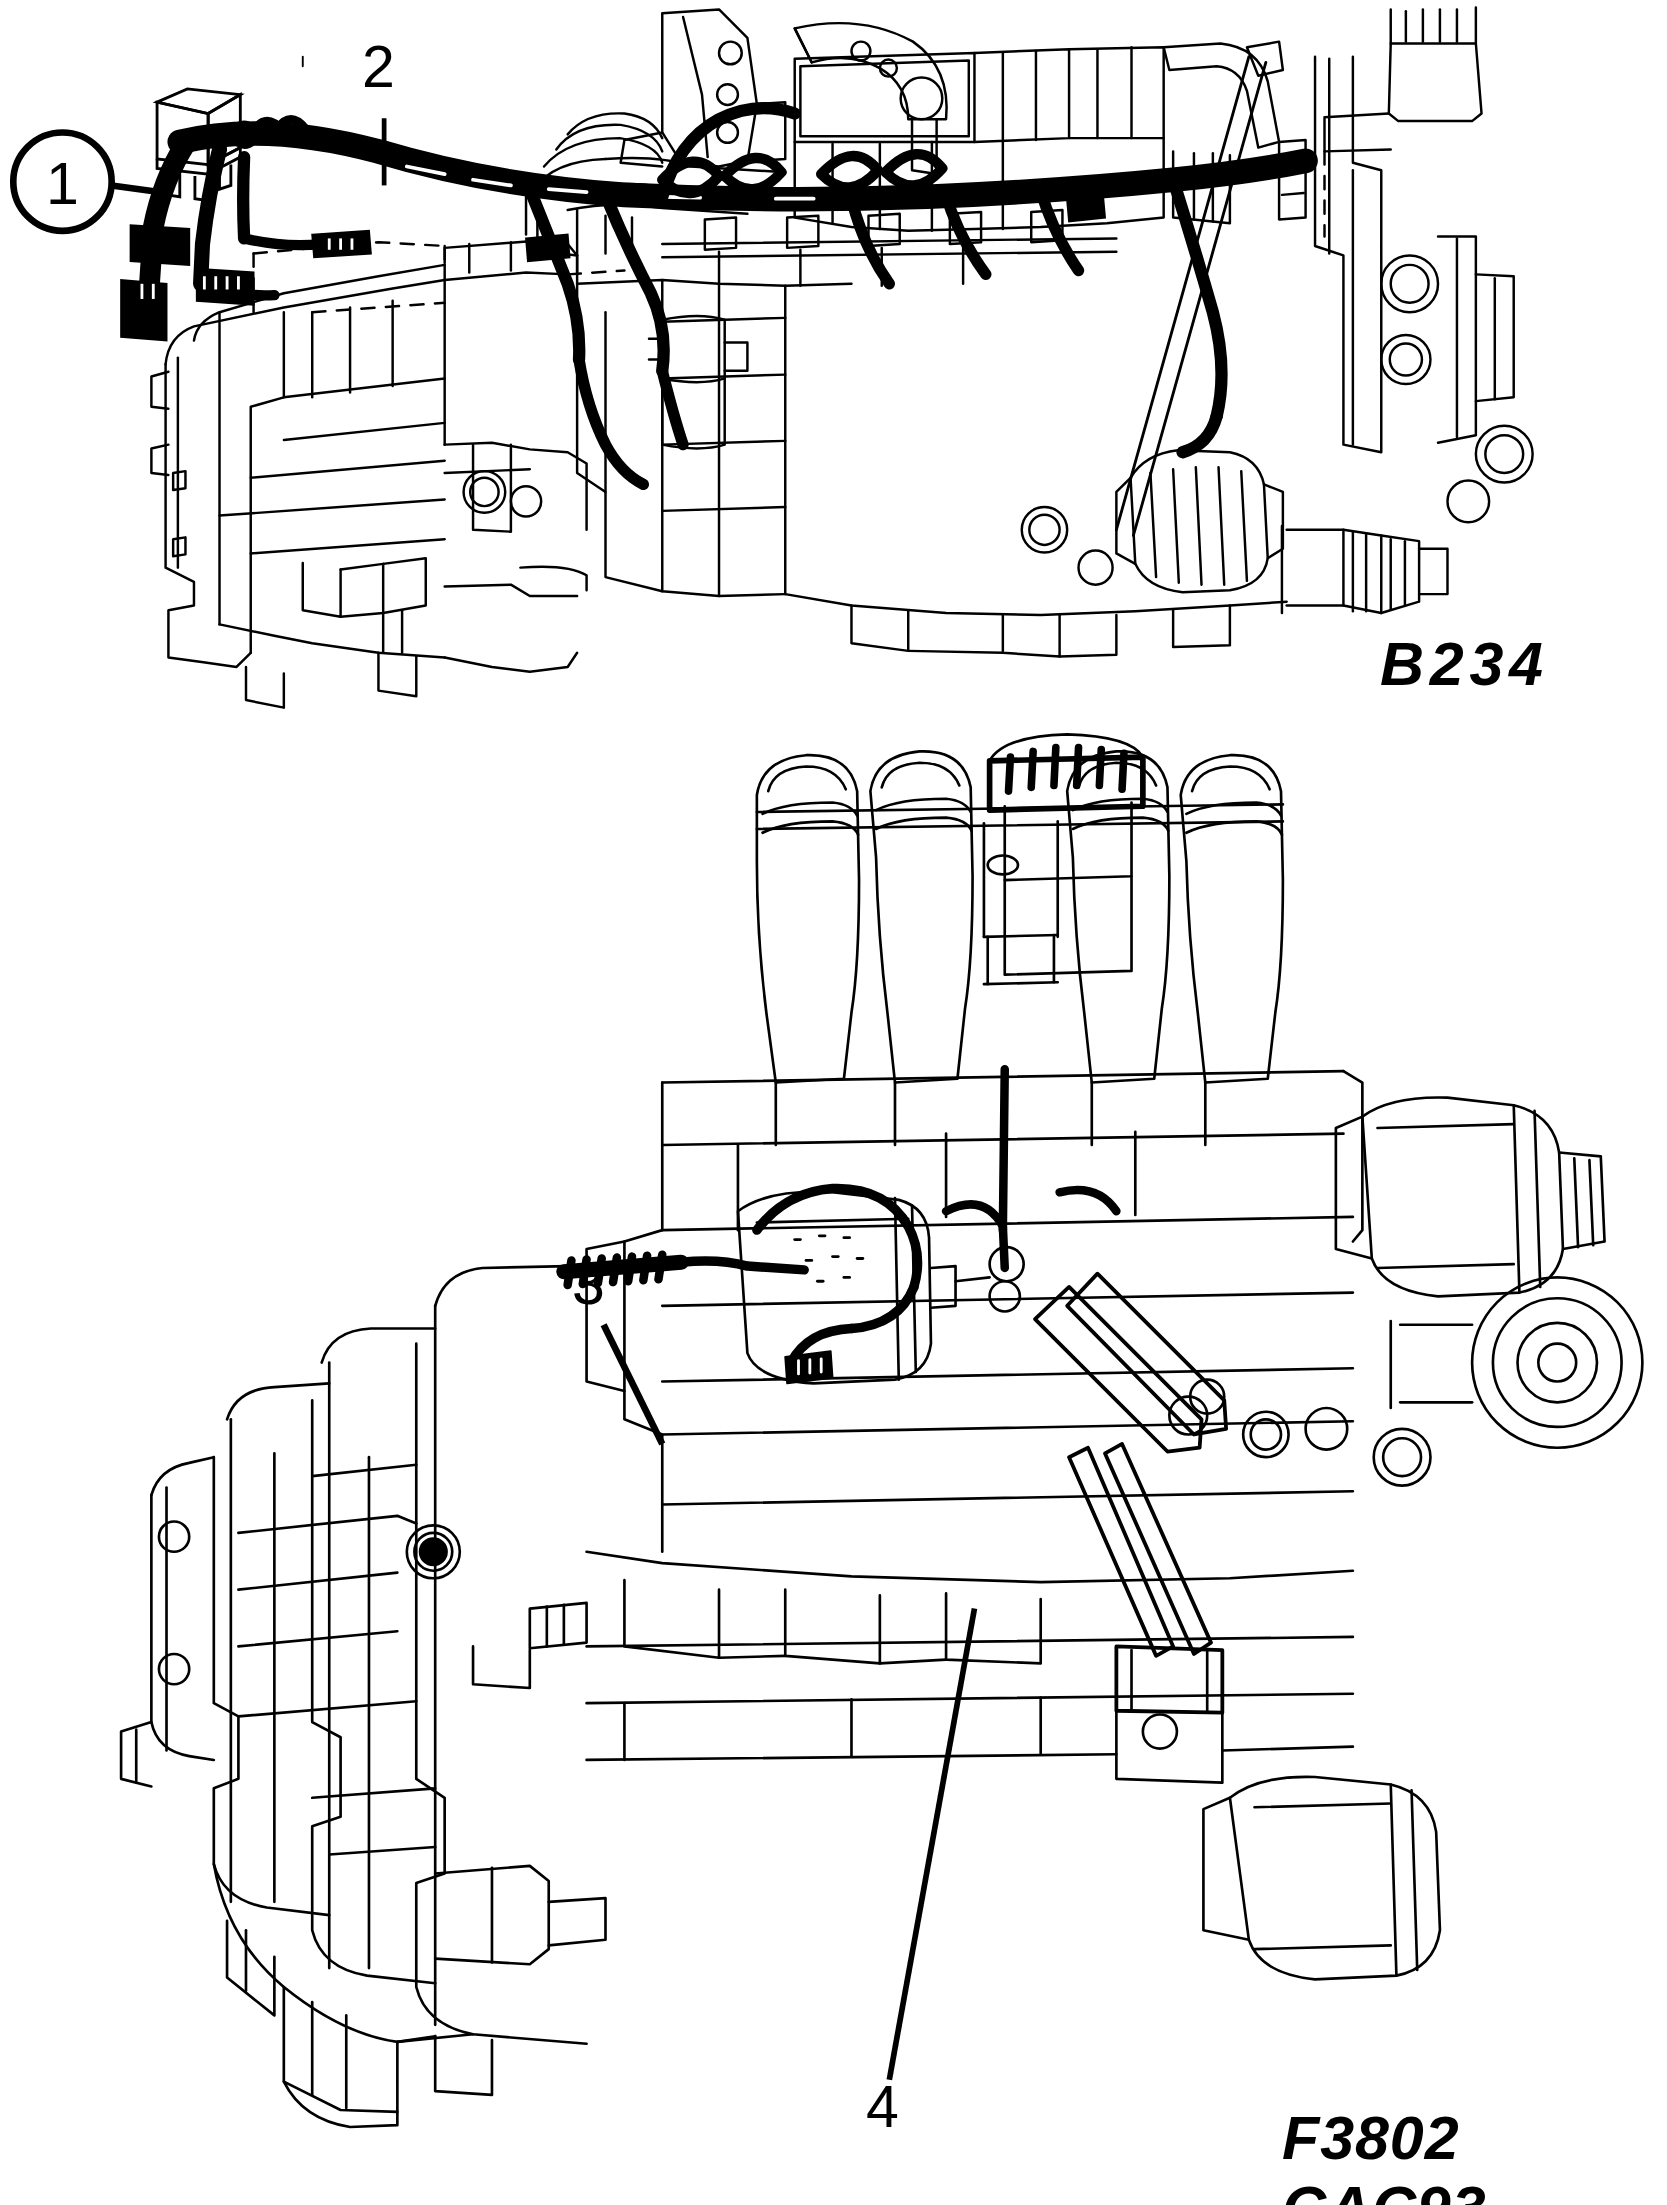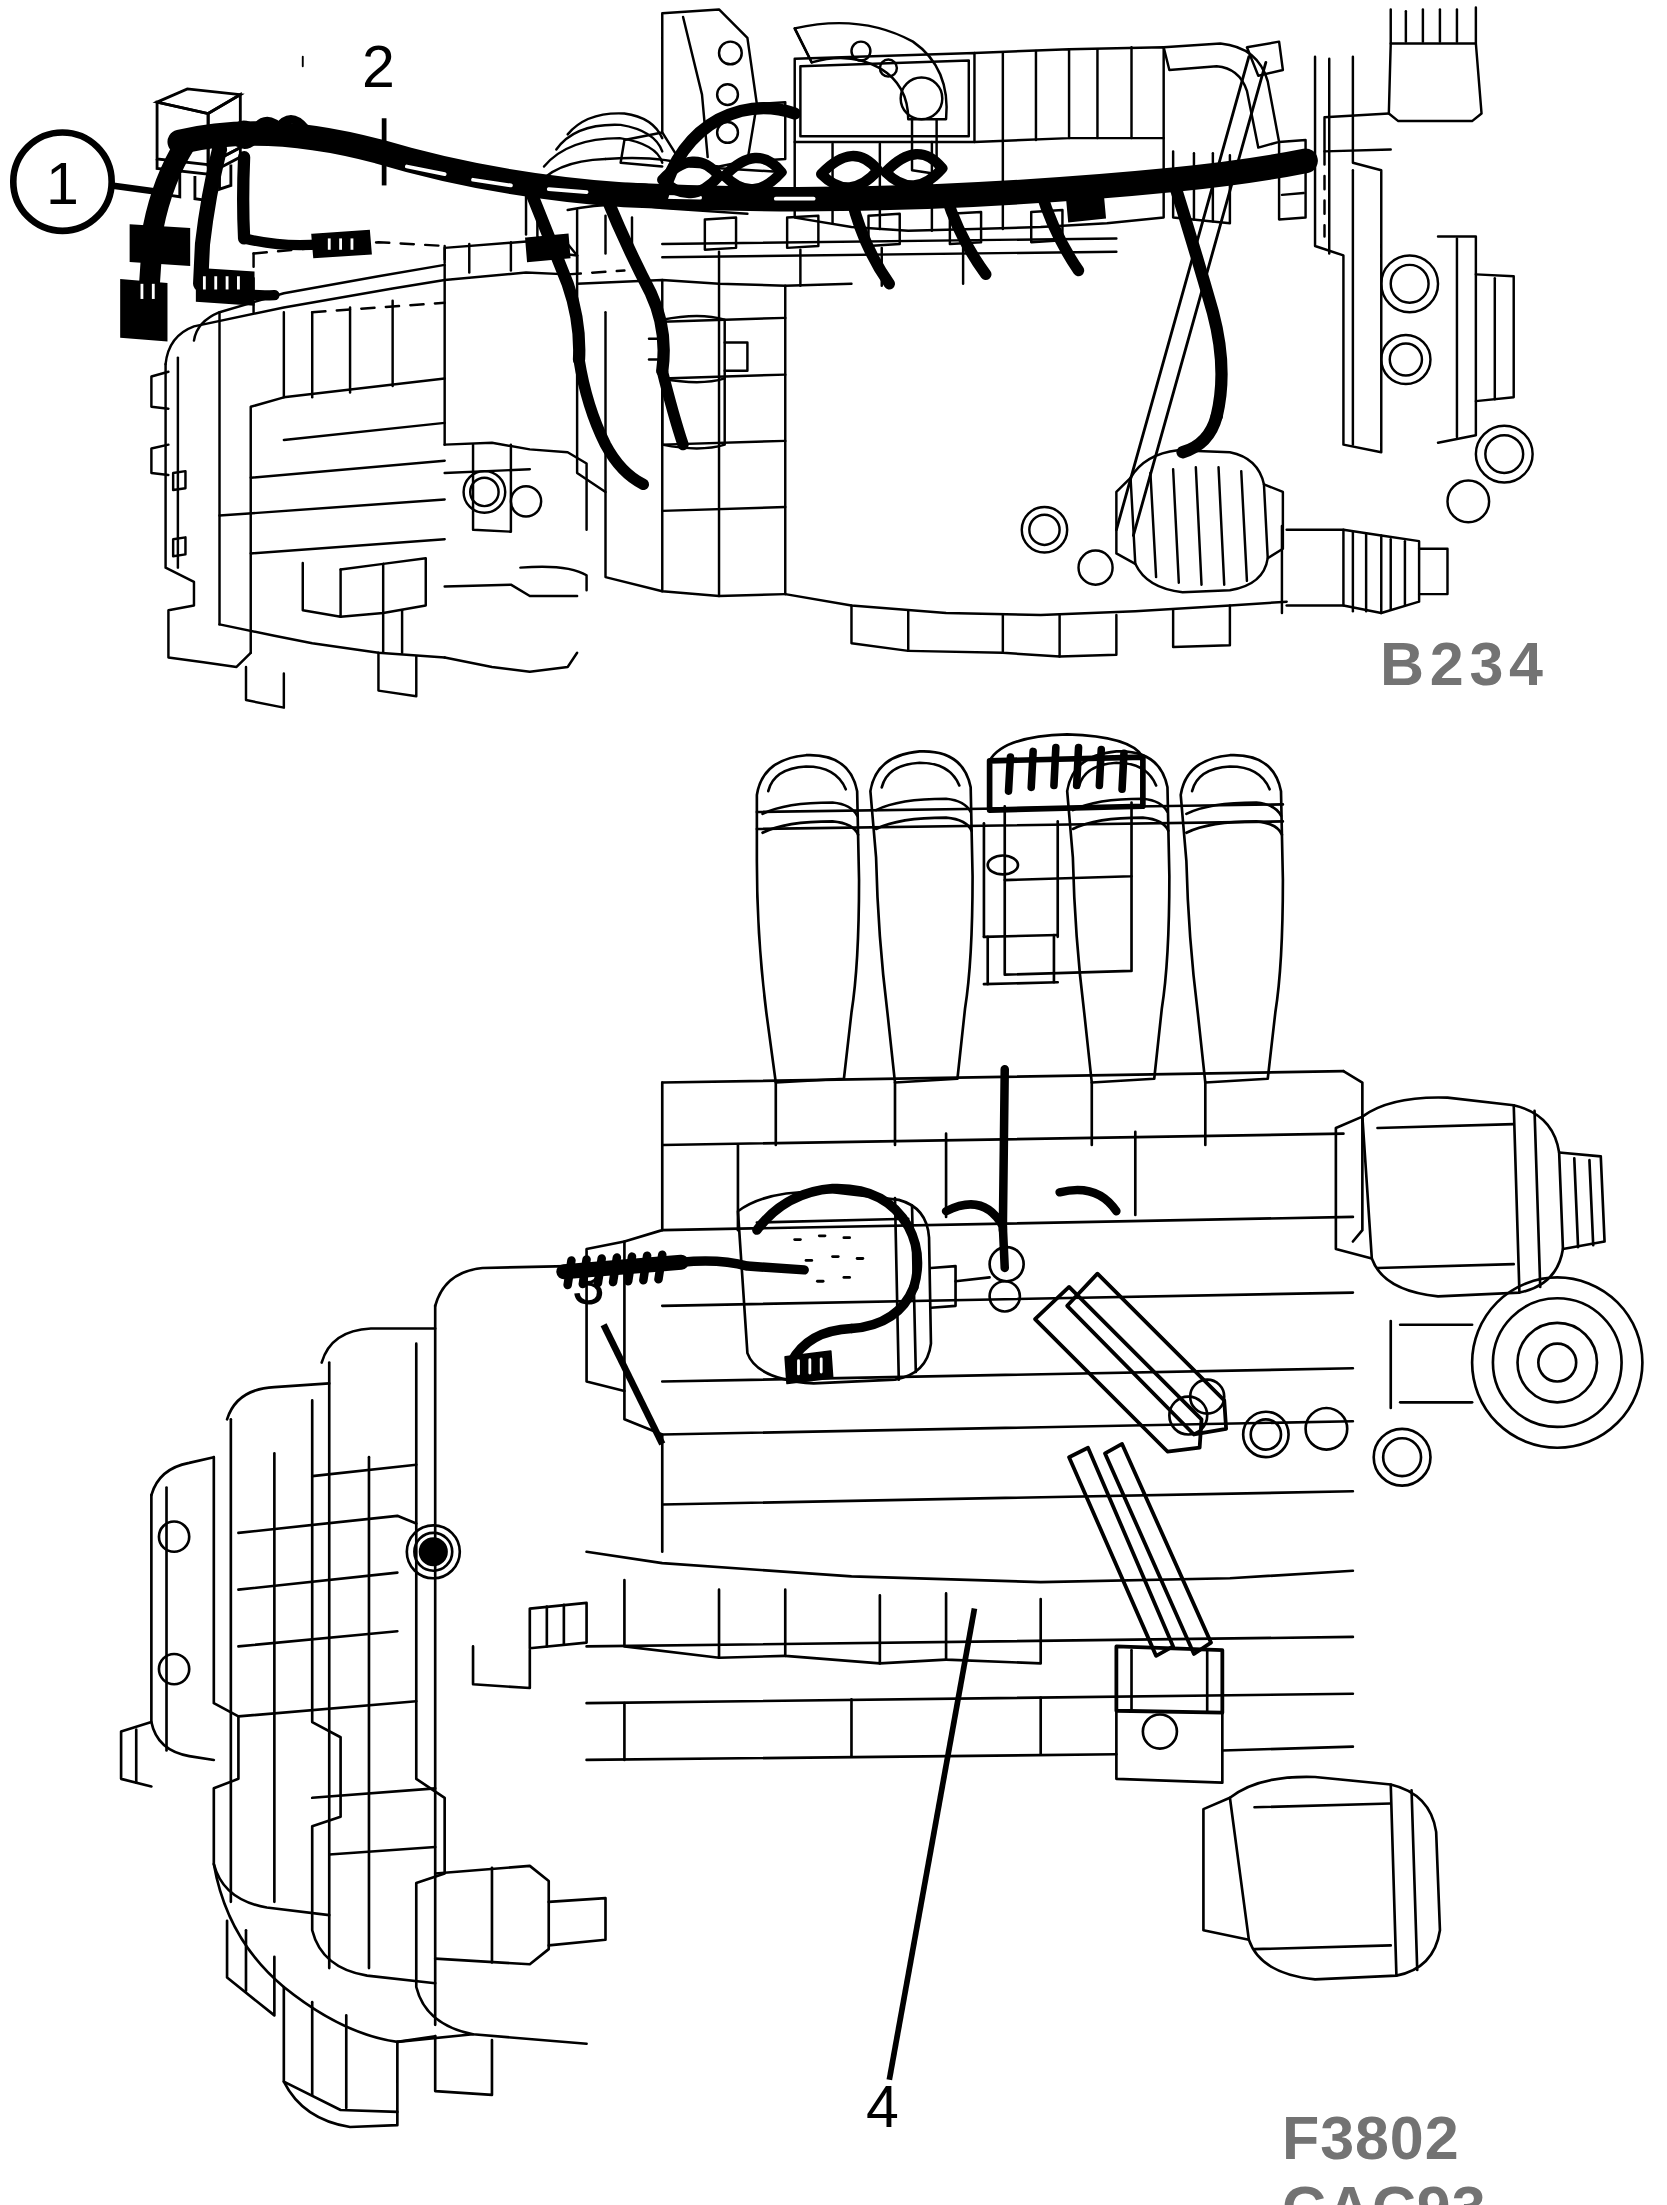--- a/index.html
+++ b/index.html
@@ -1,20 +1,20 @@
 <!DOCTYPE html>
 <html style="font-size:15px"><head>
 <meta charset="utf-8">
 <style>
   html,body{margin:0;padding:0;background:#ffffff;}
   body{width:1667px;height:2205px;position:relative;overflow:hidden;
        font-family:"Liberation Sans", sans-serif;color:#000;}
   #sheet{position:absolute;inset:0;background:#fff;}
   svg{display:block;}
-  .figcode{position:absolute;font-weight:bold;letter-spacing:1.9px;color:#737373;}
+  .figcode{position:absolute;font-weight:bold;letter-spacing:1.9px;color:#000000;font-style:italic;}
   #label-b234{font-size:61px;font-weight:bold;letter-spacing:5.7px;left:1380px;top:629px;}
   #label-f3802{font-size:61px;left:1282px;top:2103px;letter-spacing:0.9px;}
   .callout-num{position:absolute;font-size:59px;font-weight:normal;color:#000;
                line-height:1;font-family:"Liberation Sans", sans-serif;}
   #callout-1-wrap{position:absolute;left:9.5px;top:142px;width:85px;height:85px;}
   #callout-2{left:362px;top:38px;}
   #callout-3{left:572px;top:1255px;}
   #callout-4{left:866px;top:2078px;}
 </style>
 </head>

